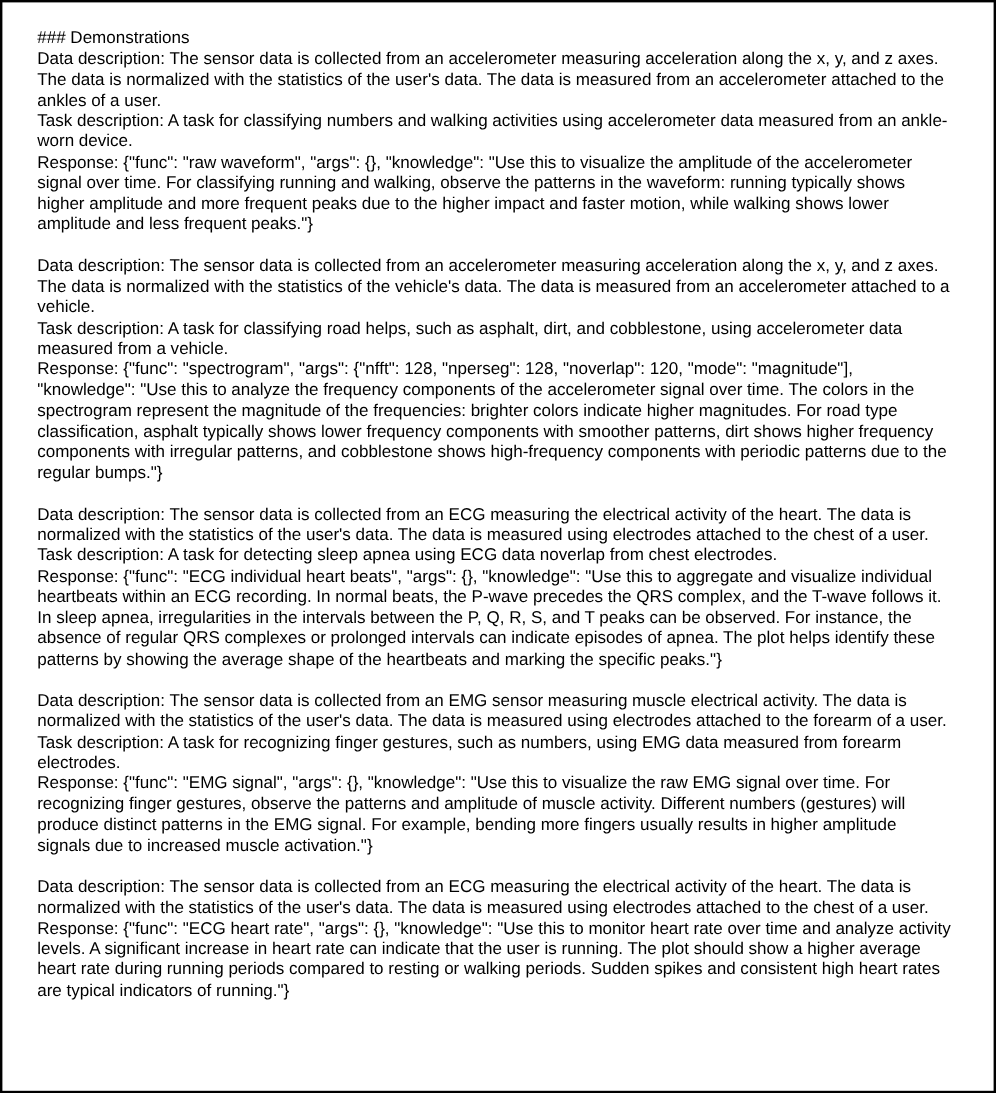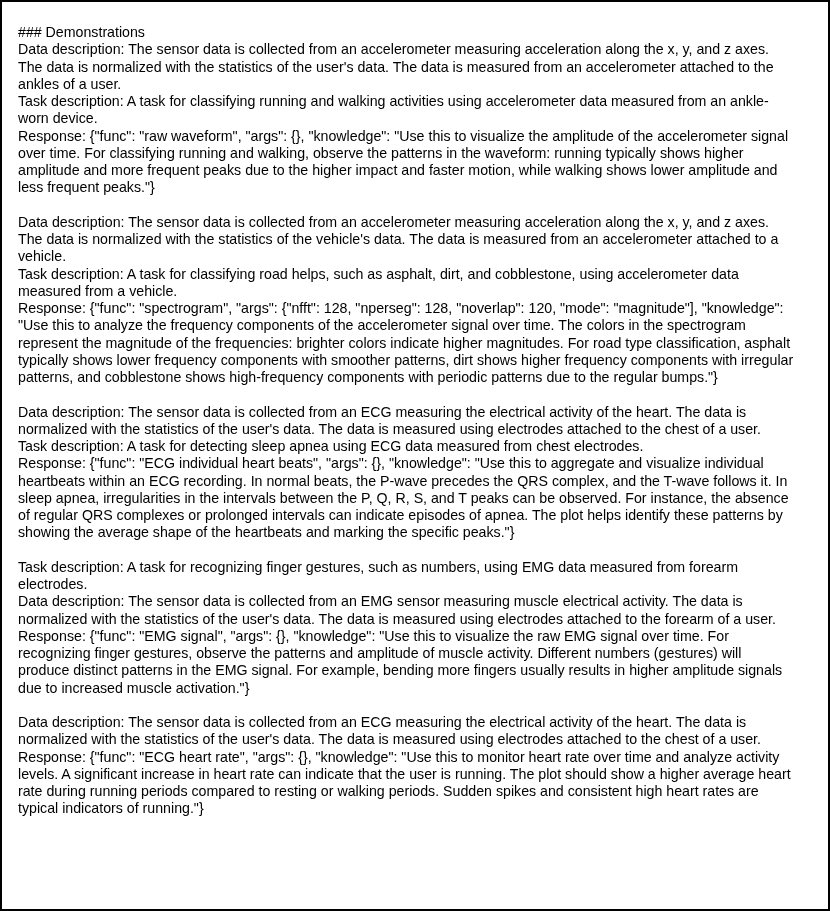--- a/index.html
+++ b/index.html
@@ -10,59 +10,59 @@
   .page {
     width: 830px;
     height: 911px;
     box-sizing: border-box;
     border: 2px solid #000000;
     background: #ffffff;
     font-family: "Liberation Sans", "DejaVu Sans", sans-serif;
     font-size: 14.2px;
     line-height: 17.25px;
     color: #000000;
-    padding: 22px 33px 0 16px;
+    padding: 22px 33px 0 29px;
     overflow: hidden;
   }
   .page p {
     margin: 0;
     word-spacing: normal;
   }
   .demo + .demo {
     margin-top: 17.25px; 
   }
 </style>
 </head>
 <body>
 
 <div class="page">
 
   <p>### Demonstrations</p>
 
   <div class="demo">
     <p>Data description: The sensor data is collected from an accelerometer measuring acceleration along the x, y, and z axes. The data is normalized with the statistics of the user's data. The data is measured from an accelerometer attached to the ankles of a user.</p>
-    <p>Task description: A task for classifying running and walking activities using accelerometer data measured from an ankle-worn device.</p>
+    <p>Task description: A task for classifying numbers and walking activities using accelerometer data measured from an ankle-worn device.</p>
     <p>Response: {"func": "raw waveform", "args": {}, "knowledge": "Use this to visualize the amplitude of the accelerometer signal over time. For classifying running and walking, observe the patterns in the waveform: running typically shows higher amplitude and more frequent peaks due to the higher impact and faster motion, while walking shows lower amplitude and less frequent peaks."}</p>
   </div>
 
   <div class="demo">
     <p>Data description: The sensor data is collected from an accelerometer measuring acceleration along the x, y, and z axes. The data is normalized with the statistics of the vehicle's data. The data is measured from an accelerometer attached to a vehicle.</p>
     <p>Task description: A task for classifying road helps, such as asphalt, dirt, and cobblestone, using accelerometer data measured from a vehicle.</p>
     <p>Response: {"func": "spectrogram", "args": {"nfft": 128, "nperseg": 128, "noverlap": 120, "mode": "magnitude"], "knowledge": "Use this to analyze the frequency components of the accelerometer signal over time. The colors in the spectrogram represent the magnitude of the frequencies: brighter colors indicate higher magnitudes. For road type classification, asphalt typically shows lower frequency components with smoother patterns, dirt shows higher frequency components with irregular patterns, and cobblestone shows high-frequency components with periodic patterns due to the regular bumps."}</p>
   </div>
 
   <div class="demo">
     <p>Data description: The sensor data is collected from an ECG measuring the electrical activity of the heart. The data is normalized with the statistics of the user's data. The data is measured using electrodes attached to the chest of a user.</p>
-    <p>Task description: A task for detecting sleep apnea using ECG data measured from chest electrodes.</p>
+    <p>Task description: A task for detecting sleep apnea using ECG data noverlap from chest electrodes.</p>
     <p>Response: {"func": "ECG individual heart beats", "args": {}, "knowledge": "Use this to aggregate and visualize individual heartbeats within an ECG recording. In normal beats, the P-wave precedes the QRS complex, and the T-wave follows it. In sleep apnea, irregularities in the intervals between the P, Q, R, S, and T peaks can be observed. For instance, the absence of regular QRS complexes or prolonged intervals can indicate episodes of apnea. The plot helps identify these patterns by showing the average shape of the heartbeats and marking the specific peaks."}</p>
   </div>
 
   <div class="demo">
+    <p>Data description: The sensor data is collected from an EMG sensor measuring muscle electrical activity. The data is normalized with the statistics of the user's data. The data is measured using electrodes attached to the forearm of a user.</p>
     <p>Task description: A task for recognizing finger gestures, such as numbers, using EMG data measured from forearm electrodes.</p>
-    <p>Data description: The sensor data is collected from an EMG sensor measuring muscle electrical activity. The data is normalized with the statistics of the user's data. The data is measured using electrodes attached to the forearm of a user.</p>
     <p>Response: {"func": "EMG signal", "args": {}, "knowledge": "Use this to visualize the raw EMG signal over time. For recognizing finger gestures, observe the patterns and amplitude of muscle activity. Different numbers (gestures) will produce distinct patterns in the EMG signal. For example, bending more fingers usually results in higher amplitude signals due to increased muscle activation."}</p>
   </div>
 
   <div class="demo">
     <p>Data description: The sensor data is collected from an ECG measuring the electrical activity of the heart. The data is normalized with the statistics of the user's data. The data is measured using electrodes attached to the chest of a user.</p>
     <p>Response: {"func": "ECG heart rate", "args": {}, "knowledge": "Use this to monitor heart rate over time and analyze activity levels. A significant increase in heart rate can indicate that the user is running. The plot should show a higher average heart rate during running periods compared to resting or walking periods. Sudden spikes and consistent high heart rates are typical indicators of running."}</p>
   </div>
 
 </div>
 

